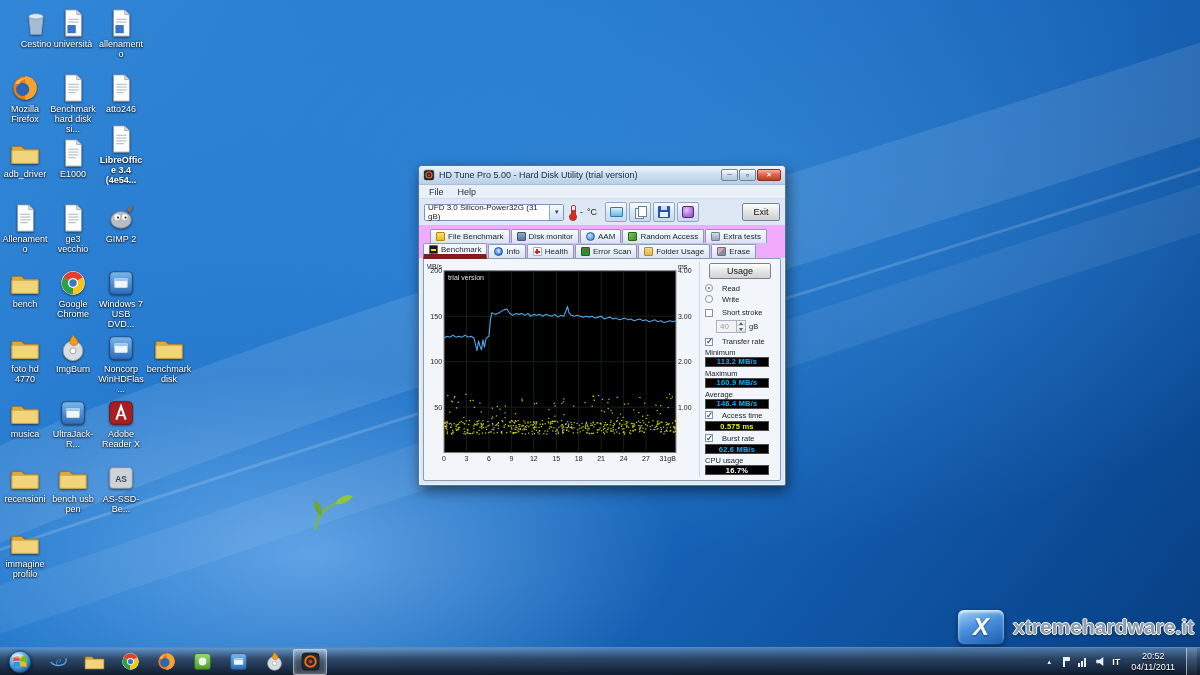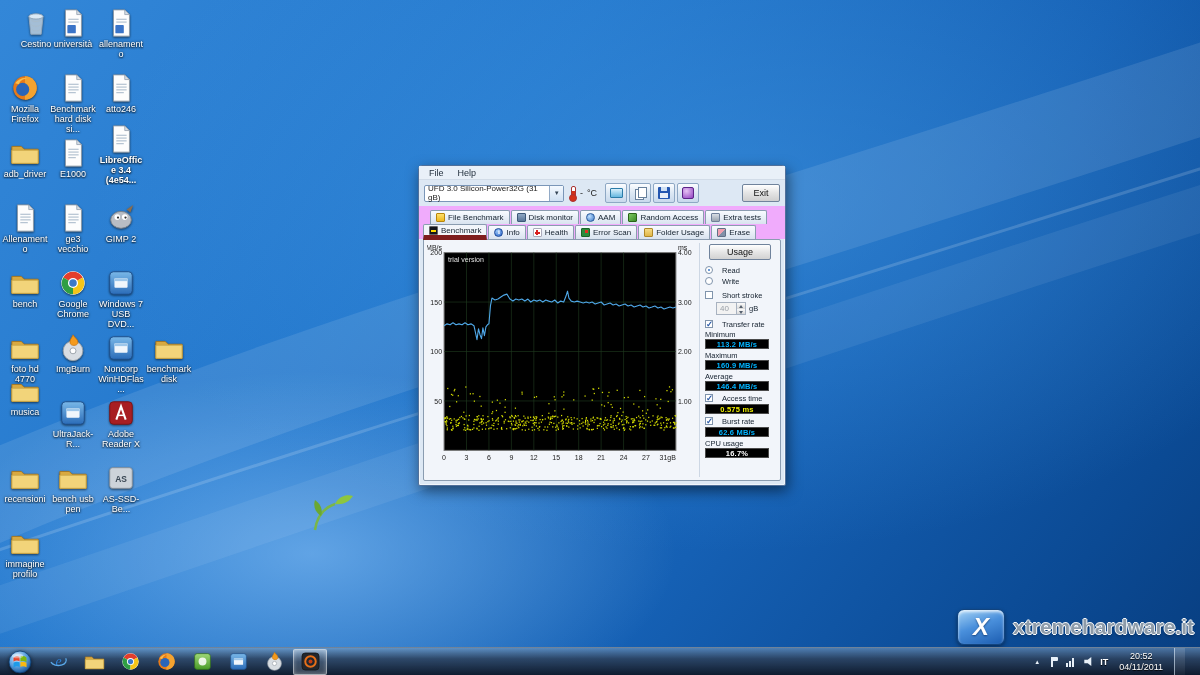--- a/index.html
+++ b/index.html
@@ -117,21 +117,21 @@
 
 
 .taskbar{position:absolute;left:0;right:0;bottom:0;height:28px;z-index:50;display:flex;align-items:center;
  background:linear-gradient(180deg,rgba(130,160,190,.55),rgba(45,65,92,.88) 40%,rgba(14,24,40,.95));
  border-top:1px solid rgba(190,215,240,.55)}
 .orb{width:28px;height:28px;margin:0 6px 0 6px;display:flex;align-items:center;justify-content:center;background:none;border:none;padding:0}
 .orb svg{width:26px;height:26px;filter:drop-shadow(0 1px 2px rgba(0,0,0,.6))}
 .task-item{width:34px;height:26px;margin:0 1px;border-radius:2px;display:flex;align-items:center;justify-content:center;background:none;border:1px solid transparent;padding:0}
 .task-item .tico{width:21px;height:21px}
 .task-item.active{background:linear-gradient(rgba(255,255,255,.32),rgba(255,255,255,.10) 50%,rgba(255,255,255,.18));border:1px solid rgba(255,255,255,.5);box-shadow:inset 0 0 4px rgba(255,255,255,.35)}
-.tray{margin-left:auto;display:flex;align-items:center;gap:7px;padding-right:15px;height:100%}
+.tray{margin-left:auto;display:flex;align-items:center;gap:7px;padding-right:3px;height:100%}
 .tray-ic{width:10px;height:10px;position:relative;display:inline-block}
 .tri-hidden-icons::after{content:"▲";position:absolute;inset:0;font-size:6px;line-height:10px;text-align:center;color:#e8f0f8}
 .tri-action-center::before{content:"";position:absolute;left:2px;top:0;width:2px;height:10px;background:#e8f0f8}
 .tri-action-center::after{content:"";position:absolute;left:4px;top:0;width:5px;height:4px;background:#e8f0f8;border-radius:0 1px 1px 0}
 .tri-network{width:11px}
 .tri-network::after{content:"";position:absolute;inset:0;
  background:linear-gradient(#e8f0f8,#e8f0f8) left 0 bottom 0/2px 4px no-repeat,
             linear-gradient(#e8f0f8,#e8f0f8) left 3px bottom 0/2px 6px no-repeat,
             linear-gradient(#e8f0f8,#e8f0f8) left 6px bottom 0/2px 9px no-repeat}
 .tri-volume{width:9px;background:#e8f0f8;clip-path:polygon(0 32%,38% 32%,78% 4%,78% 96%,38% 68%,0 68%)}
@@ -364,21 +364,21 @@
           <use href="#sym-app-blue" xlink:href="#sym-app-blue"></use>
         </svg>
     <div class="dlabel">Noncorp WinHDFlas...</div>
   </div>
       <div class="dicon-cell" style="left: 146px; top: 333px;">
     <svg class="dicon">
           <use href="#sym-folder" xlink:href="#sym-folder"></use>
         </svg>
     <div class="dlabel">benchmark disk</div>
   </div>
-      <div class="dicon-cell" style="left: 2px; top: 376px;">
+      <div class="dicon-cell" style="left: 2px; top: 398px;">
     <svg class="dicon">
           <use href="#sym-folder" xlink:href="#sym-folder"></use>
         </svg>
     <div class="dlabel">musica</div>
   </div>
       <div class="dicon-cell" style="left: 50px; top: 398px;">
     <svg class="dicon">
           <use href="#sym-app-blue" xlink:href="#sym-app-blue"></use>
         </svg>
     <div class="dlabel">UltraJack-R...</div>
@@ -409,20 +409,31 @@
   </div>
       <div class="dicon-cell" style="left: 2px; top: 528px; text-align: center;">
     <svg class="dicon">
           <use href="#sym-folder" xlink:href="#sym-folder"></use>
         </svg>
     <div class="dlabel">immagine profilo</div>
   </div>
     </div>
 
   <div class="hdtune-window">
+    <div class="titlebar">
+      <svg class="title-icon">
+          <use href="#sym-hdtune"></use>
+        </svg>
+      <span class="title-text">HD Tune Pro 5.00 - Hard Disk Utility (trial version)</span>
+      <span class="winbtns">
+        <button class="winbtn min"></button>
+        <button class="winbtn max"></button>
+        <button class="winbtn close"></button>
+      </span>
+    </div>
     <div class="menubar">
         <span class="menu-item">File</span>
         <span class="menu-item">Help</span>
       </div>
     <div class="toolbar">
       <div class="drive-select">
         <span>UFD 3.0 Silicon-Power32G (31 gB)</span>
         <span class="arrow">▼</span>
       </div>
       <span class="thermo"></span>

